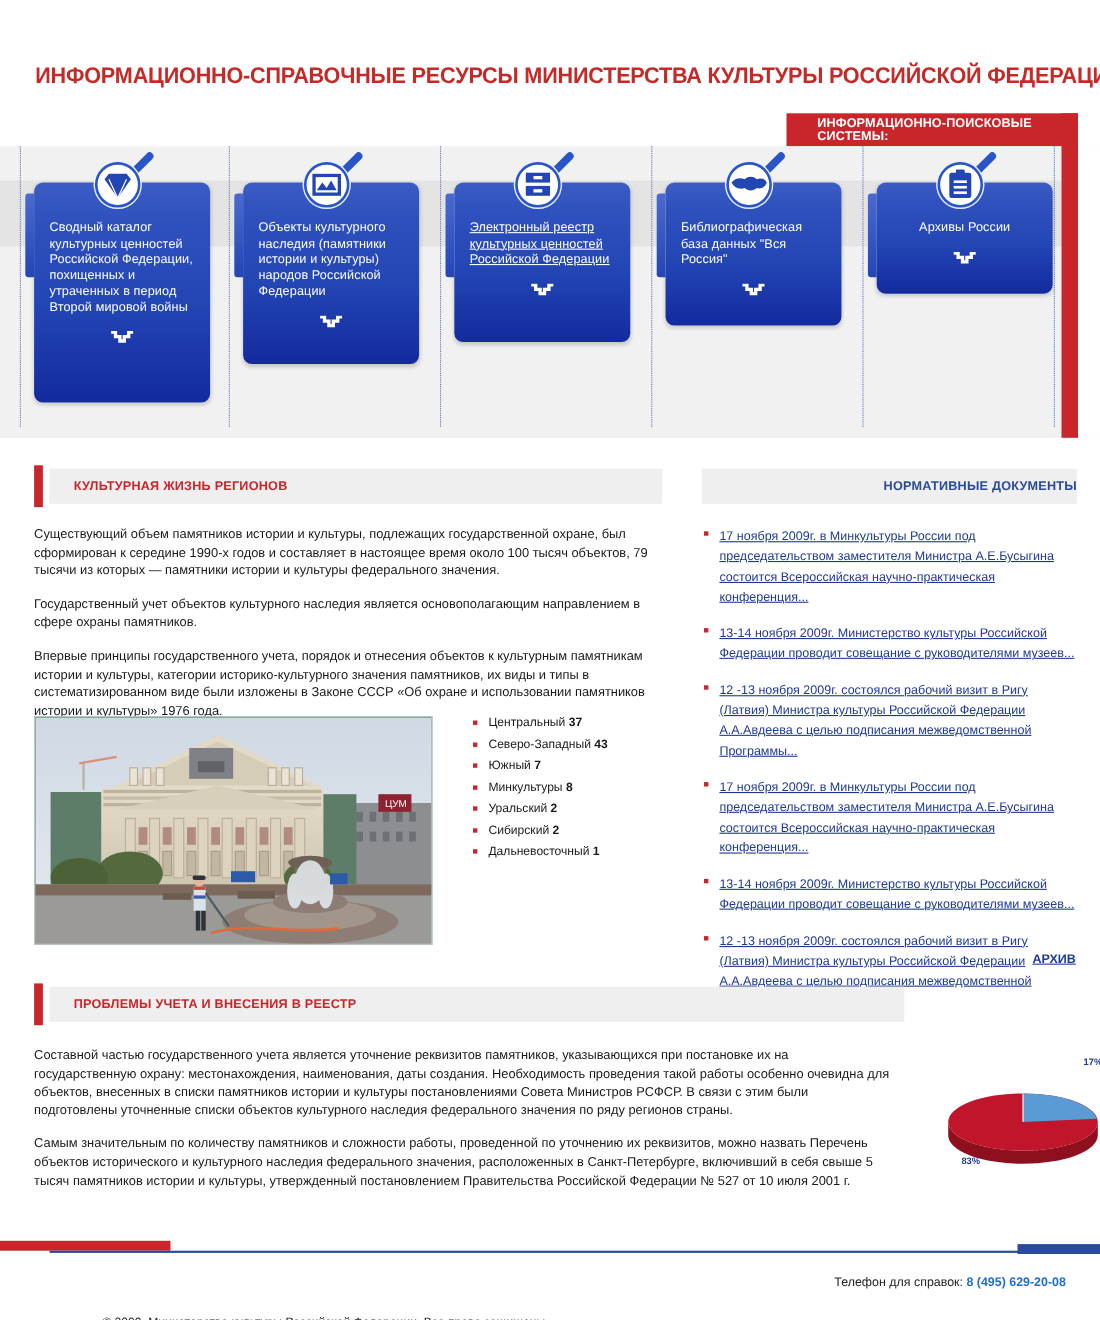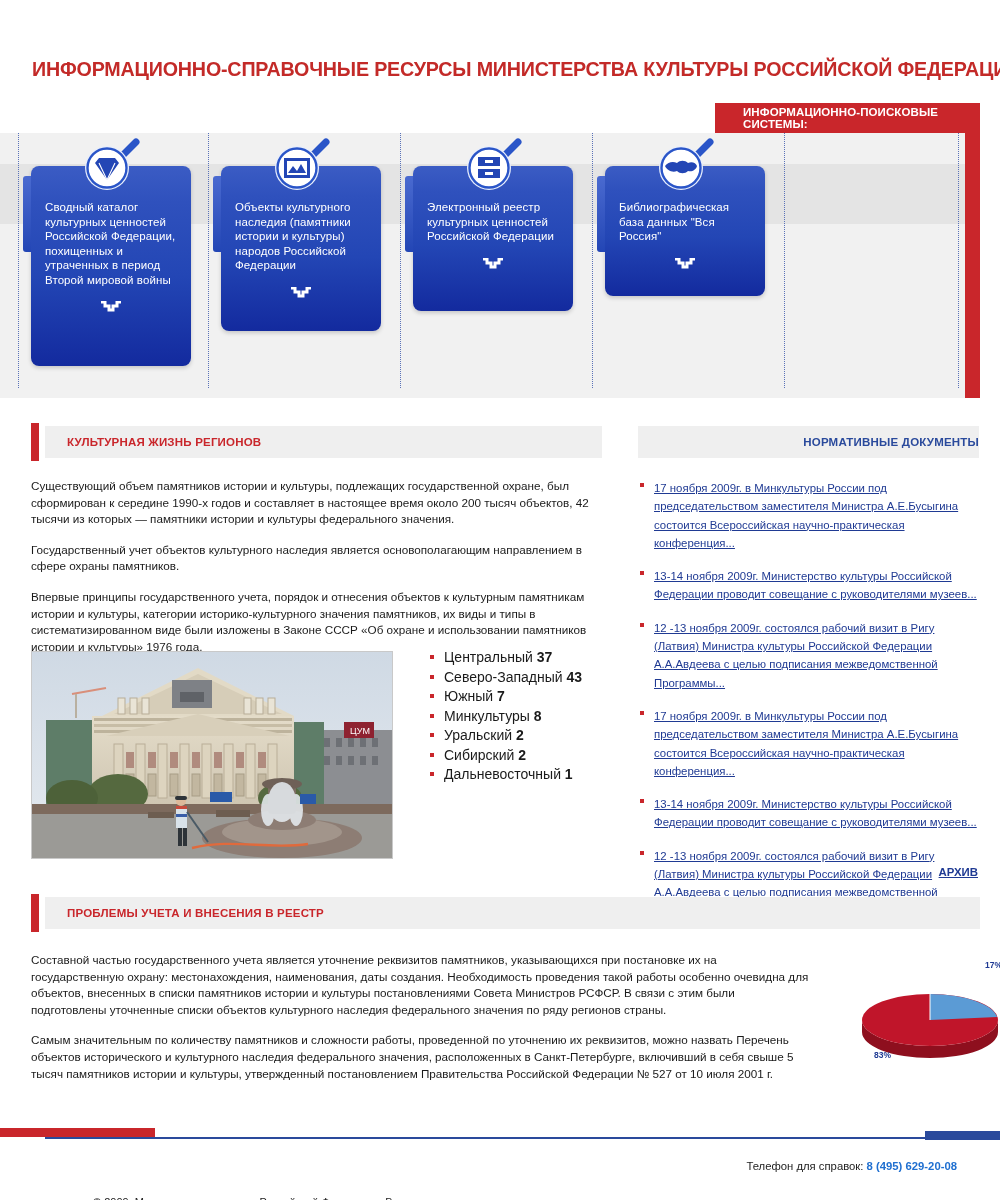--- a/index.html
+++ b/index.html
@@ -109,21 +109,21 @@
     overflow:hidden; background:#15803d;
   }
 
   
   .regions {
     position:absolute; left:430px; top:650px; width:190px;
     list-style:none; margin:0; padding:0;
   }
   .regions li {
     position:relative; padding-left:14px; margin-bottom:4.5px;
-    font-size:14px; line-height:15px; color:#1a1a1a;
+    font-size:11px; line-height:15px; color:#1a1a1a;
   }
   .regions li:before {
     content:""; position:absolute; left:0; top:5px;
     width:4px; height:4px; background:#c9262b;
   }
   .regions b { font-weight:bold; }
 
   
   .docs {
     position:absolute; left:638px; top:478px; width:340px;
@@ -156,21 +156,21 @@
 
   
   .foot-red  { position:absolute; left:0;   top:1128px; width:155px; height:9px; background:#c9262b; }
   .foot-line { position:absolute; left:45px; top:1137px; width:910px; height:2px;  background:#2a4a9c; }
   .foot-blue { position:absolute; left:925px;top:1131px; width:75px;  height:9px; background:#2a4a9c; }
   .copyright {
     position:absolute; left:93px; top:1196px;
     font-size:11px; color:#222;
   }
   .phone {
-    position:absolute; right:43px; top:1160px;
+    position:absolute; right:31px; top:1160px;
     font-size:11.3px; color:#222; 
   }
   .phone b { color:#1f6fd0; font-weight:bold; }
 </style>
 </head>
 <body>
 
 <div class="page-title">ИНФОРМАЦИОННО-СПРАВОЧНЫЕ РЕСУРСЫ МИНИСТЕРСТВА КУЛЬТУРЫ РОССИЙСКОЙ ФЕДЕРАЦИИ</div>
 
 <div class="ips-label">
@@ -218,21 +218,21 @@
         <path d="M17 25 L25 42 L33 25" fill="none" stroke="#ffffff" stroke-width="1.1"></path>
       </svg>
       <div class="card-text">Сводный каталог культурных ценностей Российской Федерации, похищенных и утраченных в период Второй мировой войны</div>
       <svg class="card-arrow" viewBox="0 0 22 12">
         <path d="M1 1 h4 v4 h4 v4 h4 v-4 h4 v-4 h4" fill="none" stroke="#ffffff" stroke-width="3"></path>
       </svg>
     </div>
   </div>
 
   <div class="card-col" style="left:413px;">
-    <div class="card" style="min-height:145px;">
+    <div class="card" style="min-height:145px;text-decoration:underline;">
       <div class="card-tab"></div>
       <svg class="magnifier" viewBox="0 0 58 58">
         <line x1="38" y1="20" x2="54" y2="4" stroke="#2a55c8" stroke-width="7" stroke-linecap="round"></line>
         <circle cx="25" cy="30" r="22" fill="#e8eefc"></circle>
         <circle cx="25" cy="30" r="19.5" fill="#ffffff" stroke="#2a55c8" stroke-width="2.4"></circle>
         <rect x="14" y="19" width="22" height="9" fill="#2346b5"></rect>
         <rect x="21" y="22" width="8" height="3" fill="#ffffff"></rect>
         <rect x="14" y="31" width="22" height="9" fill="#2346b5"></rect>
         <rect x="21" y="34" width="8" height="3" fill="#ffffff"></rect>
       </svg>
@@ -252,33 +252,52 @@
         <circle cx="25" cy="30" r="19.5" fill="#ffffff" stroke="#2a55c8" stroke-width="2.4"></circle>
         <path d="M9 28 C12 24 17 23 21 25 C24 22 29 22 32 25 C36 23 40 25 41 28 C40 32 36 34 32 33 C29 36 24 36 21 33 C16 35 11 32 9 28 Z" fill="#2346b5"></path>
       </svg>
       <div class="card-text">Библиографическая база данных "Вся Россия"</div>
       <svg class="card-arrow" viewBox="0 0 22 12">
         <path d="M1 1 h4 v4 h4 v4 h4 v-4 h4 v-4 h4" fill="none" stroke="#ffffff" stroke-width="3"></path>
       </svg>
     </div>
   </div>
 
+  <div class="card-col" style="left:797px;">
+    <div class="card" style="min-height:100px; text-align:center;">
+      <div class="card-tab"></div>
+      <svg class="magnifier" viewBox="0 0 58 58">
+        <line x1="38" y1="20" x2="54" y2="4" stroke="#2a55c8" stroke-width="7" stroke-linecap="round"></line>
+        <circle cx="25" cy="30" r="22" fill="#e8eefc"></circle>
+        <circle cx="25" cy="30" r="19.5" fill="#ffffff" stroke="#2a55c8" stroke-width="2.4"></circle>
+        <rect x="15" y="19" width="20" height="23" rx="2" fill="#2346b5"></rect>
+        <rect x="21" y="16" width="8" height="5" rx="1" fill="#2346b5"></rect>
+        <rect x="19" y="26" width="12" height="2.4" fill="#ffffff"></rect>
+        <rect x="19" y="31" width="12" height="2.4" fill="#ffffff"></rect>
+        <rect x="19" y="36" width="12" height="2.4" fill="#ffffff"></rect>
+      </svg>
+      <div class="card-text">Архивы России</div>
+      <svg class="card-arrow" viewBox="0 0 22 12">
+        <path d="M1 1 h4 v4 h4 v4 h4 v-4 h4 v-4 h4" fill="none" stroke="#ffffff" stroke-width="3"></path>
+      </svg>
+    </div>
+  </div>
 </div>
 
 <div class="sec-head sec-red" style="left:45px; top:426px; width:557px;">
   <div class="bar"></div>
   <div class="txt">КУЛЬТУРНАЯ ЖИЗНЬ РЕГИОНОВ</div>
 </div>
 
 <div class="sec-head sec-blue" style="left:638px; top:426px; width:341px;">
   <div class="txt">НОРМАТИВНЫЕ ДОКУМЕНТЫ</div>
 </div>
 
 <div class="body-text" style="position:absolute; left:31px; top:478px; width:572px;">
-  <p>Существующий объем памятников истории и культуры, подлежащих государственной охране, был сформирован к середине 1990-х годов и составляет в настоящее время около 200 тысяч объектов, 42 тысячи из которых — памятники истории и культуры федерального значения.</p>
+  <p>Существующий объем памятников истории и культуры, подлежащих государственной охране, был сформирован к середине 1990-х годов и составляет в настоящее время около 100 тысяч объектов, 79 тысячи из которых — памятники истории и культуры федерального значения.</p>
   <p>Государственный учет объектов культурного наследия является основополагающим направлением в сфере охраны памятников.</p>
   <p>Впервые принципы государственного учета, порядок и отнесения объектов к культурным памятникам истории и культуры, категории историко-культурного значения памятников, их виды и типы в систематизированном виде были изложены в Законе СССР «Об охране и использовании памятников истории и культуры» 1976 года.</p>
 </div>
 
 <div class="photo">
   <svg viewBox="0 0 362 208" width="362" height="208" preserveAspectRatio="none">
     <defs>
       <linearGradient id="sky" x1="0" y1="0" x2="0" y2="1">
         <stop offset="0%" stop-color="#cfd9e4"></stop>
           <stop offset="100%" stop-color="#e6ebf0"></stop>
@@ -412,21 +431,21 @@
   <li><a href="#">12 -13 ноября 2009г. состоялся рабочий визит в Ригу (Латвия) Министра культуры Российской Федерации А.А.Авдеева с целью подписания межведомственной Программы...</a></li>
   <li><a href="#">17 ноября 2009г. в Минкультуры России под председательством заместителя Министра А.Е.Бусыгина состоится Всероссийская научно-практическая конференция...</a></li>
   <li><a href="#">13-14 ноября 2009г. Министерство культуры Российской Федерации проводит совещание с руководителями музеев...</a></li>
   <li><a href="#">12 -13 ноября 2009г. состоялся рабочий визит в Ригу (Латвия) Министра культуры Российской Федерации А.А.Авдеева с целью подписания межведомственной Программы...</a></li>
 </ul>
 
 <div class="archive-link">
   <a href="#">АРХИВ</a>
 </div>
 
-<div class="sec-head sec-red" style="left:45px; top:897px; width:935px;text-align:right;">
+<div class="sec-head sec-red" style="left:45px; top:897px; width:777px;text-align:right;">
   <div class="bar"></div>
   <div class="txt">ПРОБЛЕМЫ УЧЕТА И ВНЕСЕНИЯ В РЕЕСТР</div>
 </div>
 
 <div class="body-text" style="position:absolute; left:31px; top:952px; width:780px;">
   <p>Составной частью государственного учета является уточнение реквизитов памятников, указывающихся при постановке их на государственную охрану: местонахождения, наименования, даты создания. Необходимость проведения такой работы особенно очевидна для объектов, внесенных в списки памятников истории и культуры постановлениями Совета Министров РСФСР. В связи с этим были подготовлены уточненные списки объектов культурного наследия федерального значения по ряду регионов страны.</p>
   <p>Самым значительным по количеству памятников и сложности работы, проведенной по уточнению их реквизитов, можно назвать Перечень объектов исторического и культурного наследия федерального значения, расположенных в Санкт-Петербурге, включивший в себя свыше 5 тысяч памятников истории и культуры, утвержденный постановлением Правительства Российской Федерации № 527 от 10 июля 2001 г.</p>
 </div>
 
 <div class="pie-wrap">

